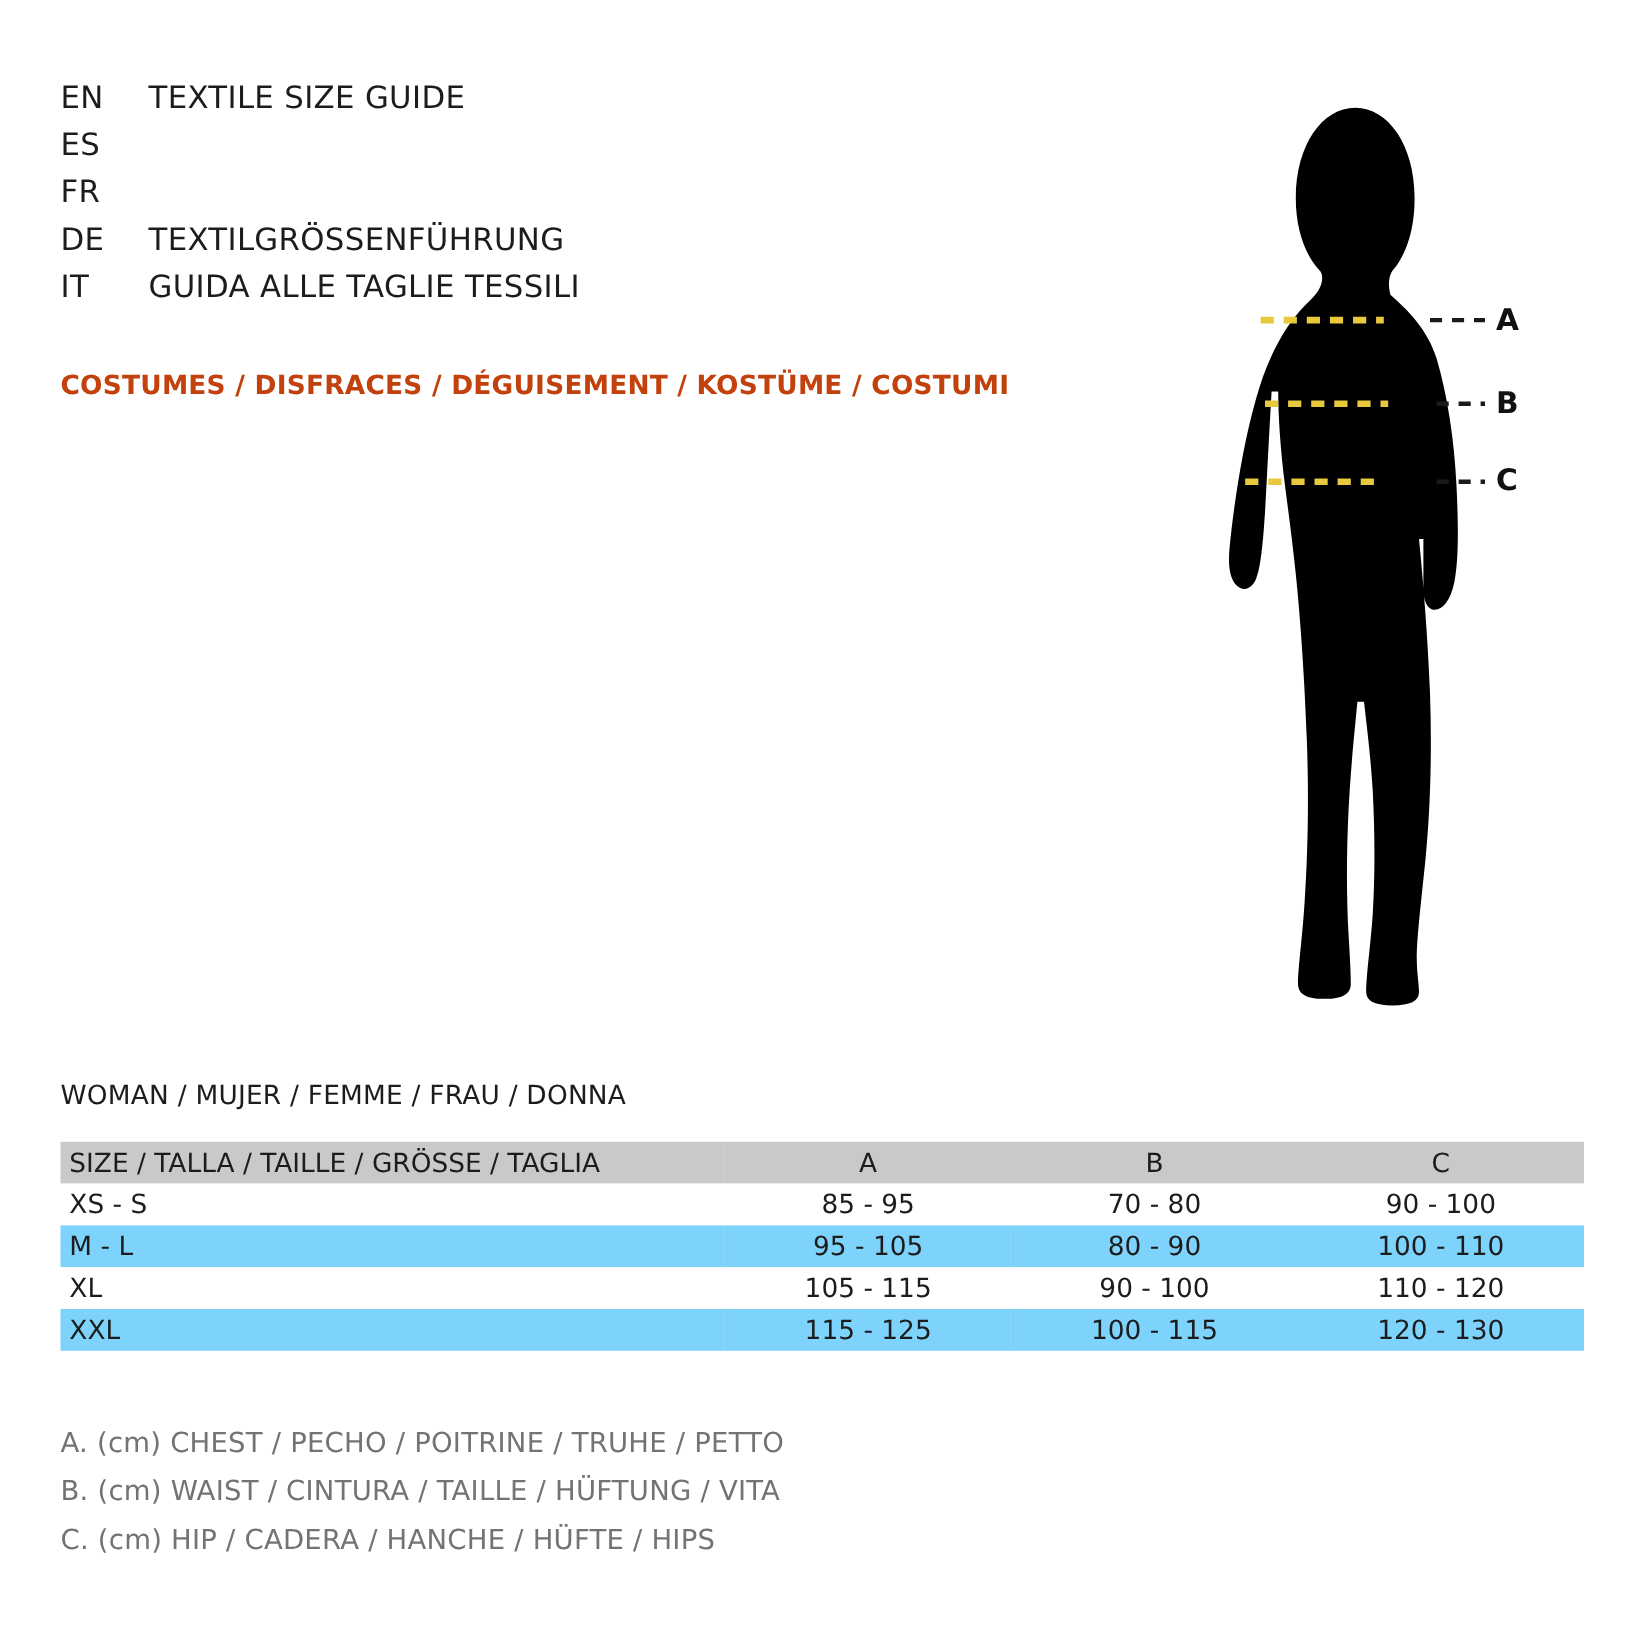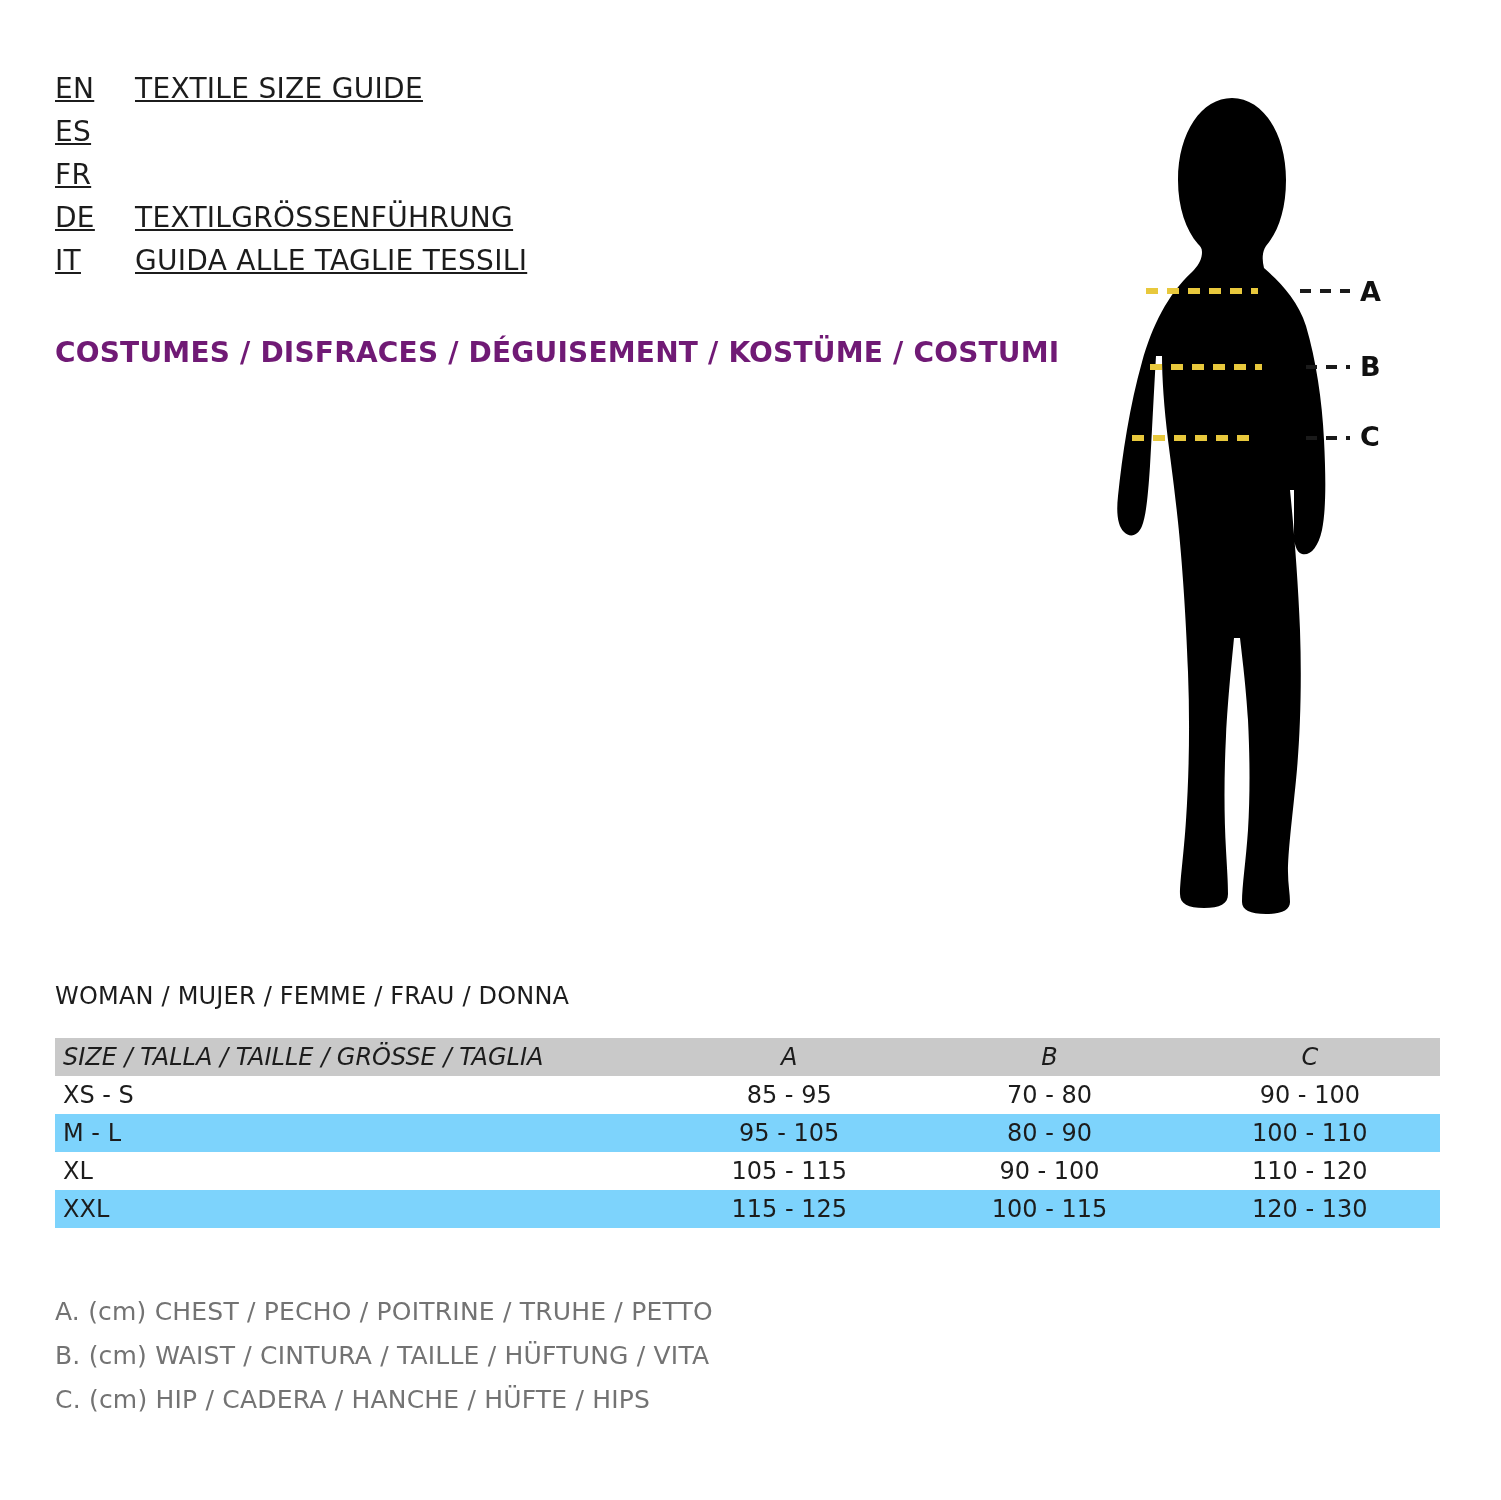--- a/index.html
+++ b/index.html
@@ -27,37 +27,36 @@
     top: 72px;
     width: 960px;
   }
   .lang-row {
     display: flex;
     align-items: baseline;
     height: 43px;
     font-size: 28px;
     letter-spacing: 0.3px;
     color: #1c1c1c;
-    text-decoration: underline;
   }
   .lang-code {
     width: 80px;
     flex: 0 0 80px;
   }
   .lang-text {
     flex: 1 1 auto;
   }
   .costumes-line {
     position: absolute;
     left: 55px;
     top: 336px;
-    font-size: 28px;
+    font-size: 24px;
     font-weight: bold;
     letter-spacing: 0.2px;
-    color: #701a75;
+    color: #c2410c;
     white-space: nowrap;
   }
 
   
   .figure-area {
     position: absolute;
     left: 1050px;
     top: 60px;
     width: 420px;
     height: 880px;
@@ -104,21 +103,20 @@
     vertical-align: middle;
   }
   table.size-table th.left-col,
   table.size-table td.left-col {
     text-align: left;
     padding-left: 8px;
     width: 600px;
   }
   table.size-table thead th {
     background: #c9c9c9;
-    font-style: italic;
   }
   table.size-table tbody tr.odd td {
     background: #ffffff;
   }
   table.size-table tbody tr.even td {
     background: #7dd3fc;
   }
   table.size-table col.col-a,
   table.size-table col.col-b,
   table.size-table col.col-c {

